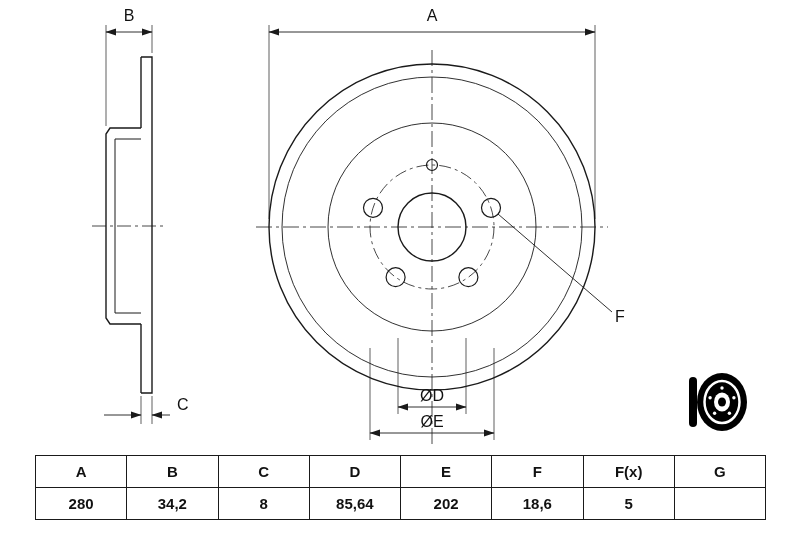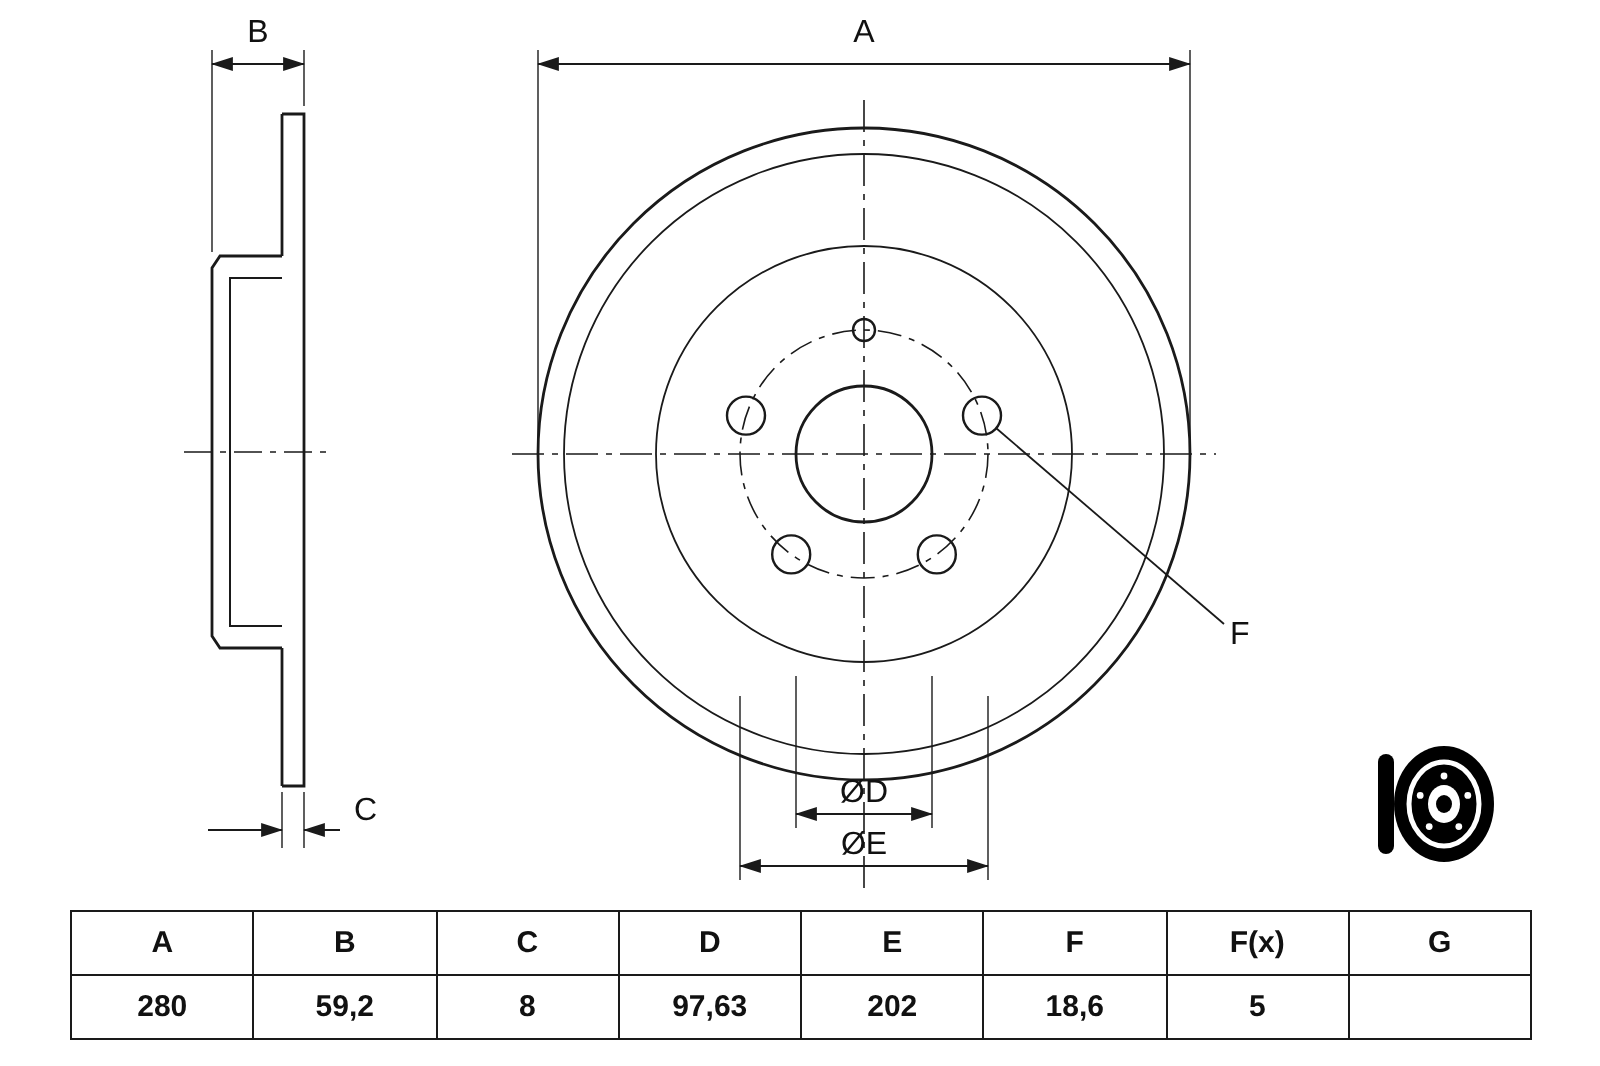--- a/index.html
+++ b/index.html
@@ -143,23 +143,23 @@
         <th>B</th>
         <th>C</th>
         <th>D</th>
         <th>E</th>
         <th>F</th>
         <th>F(x)</th>
         <th>G</th>
       </tr>
       <tr>
         <td>280</td>
-        <td>59,2</td>
+        <td>34,2</td>
         <td>8</td>
-        <td>97,63</td>
+        <td>85,64</td>
         <td>202</td>
         <td>18,6</td>
         <td>5</td>
         <td></td>
       </tr>
     </tbody>
   </table>
 
 </div>
 

